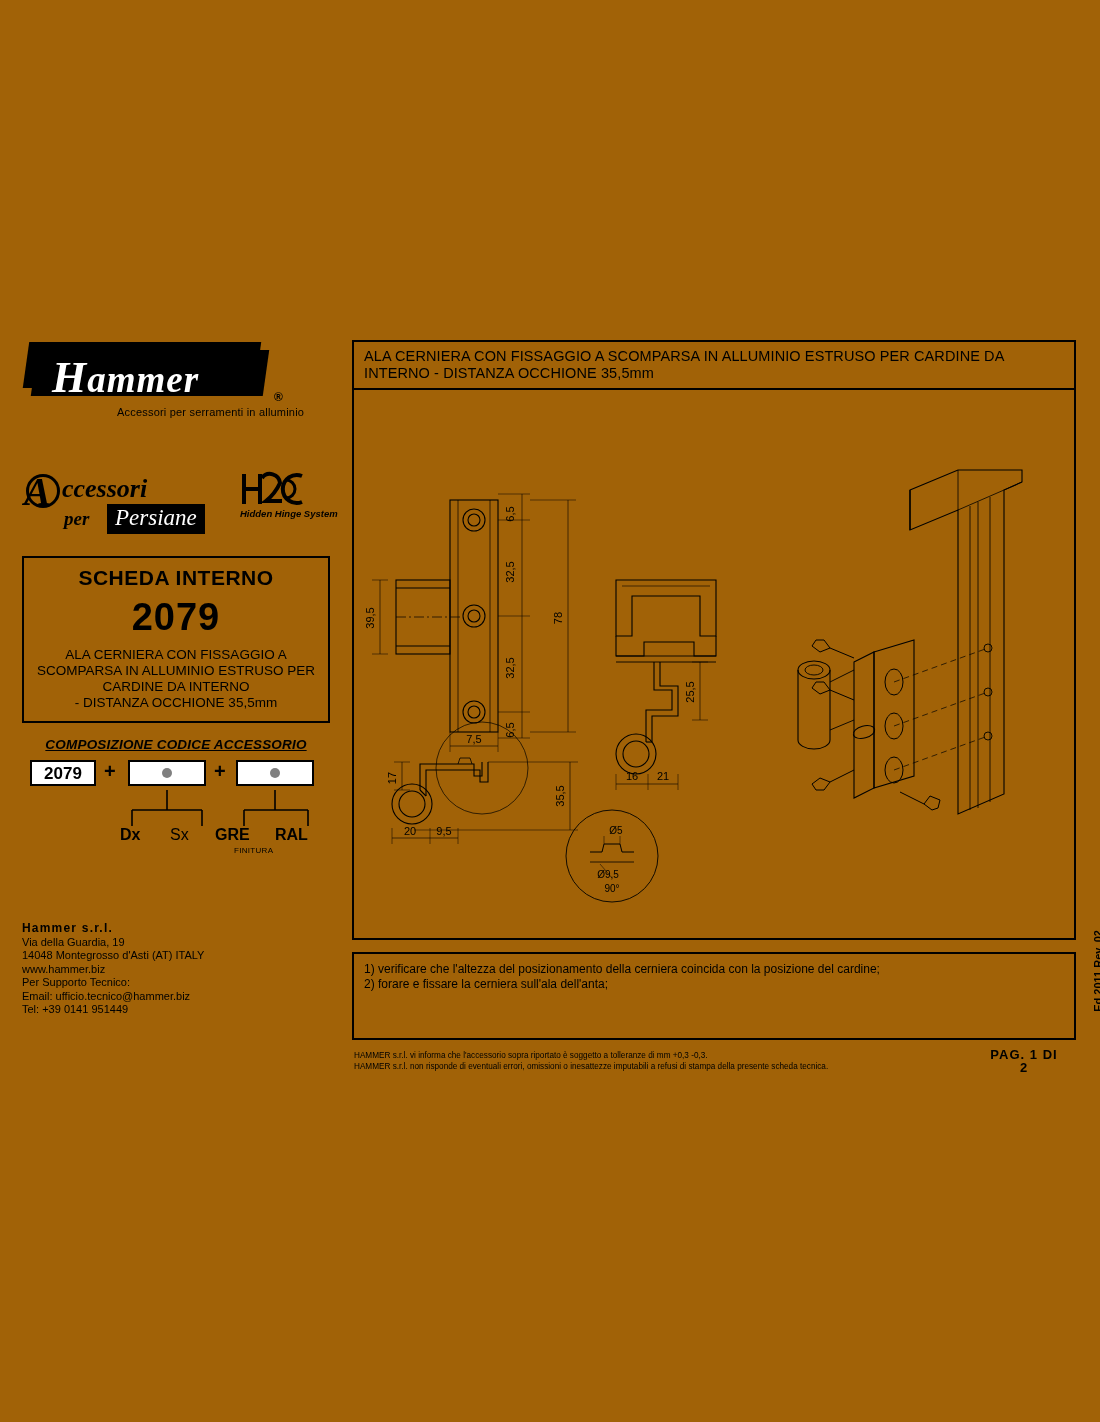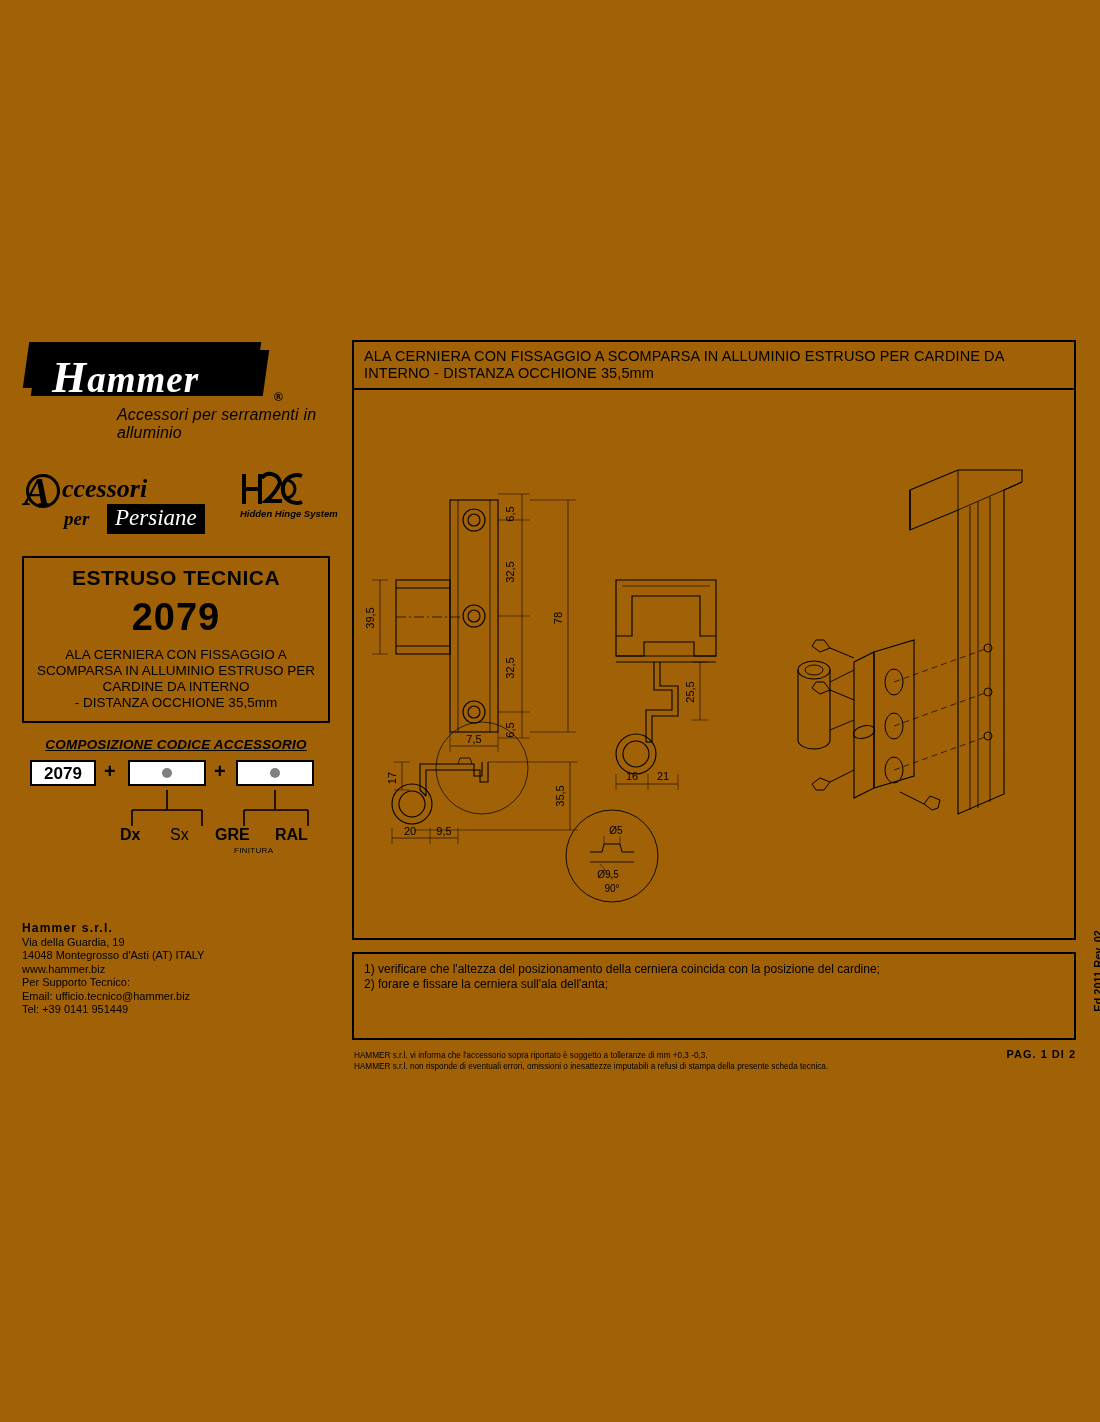--- a/index.html
+++ b/index.html
@@ -48,22 +48,21 @@
     letter-spacing: 1px;
     z-index: 4;
   }
   .logo-text .big { font-size: 44px; }
   .logo-reg {
     position: absolute; left: 252px; top: 50px;
     font-size: 12px; font-weight: bold;
   }
   .logo-sub {
     position: absolute; left: 95px; top: 66px;
-    font-size: 16px;
-    font-style: italic;
+    font-size: 11px;
     letter-spacing: .2px;
   }
 
   
   .acc-block {
     position: relative;
     margin-top: 30px;
     width: 320px; height: 70px;
   }
   .acc-a {
@@ -219,24 +218,24 @@
 
   .disclaimer {
     position: absolute;
     left: 354px; top: 1050px;
     width: 700px;
     font-size: 8.2px;
     line-height: 11px;
   }
   .pag {
     position: absolute;
-    right: 24px; top: 1048px;
-    font-size: 11px; font-weight: bold;
+    right: 41px; top: 1048px;
+    font-size: 13px; font-weight: bold;
     letter-spacing: 1px;
-    text-align: right;
+    text-align: center;
     width: 70px;
     line-height: 13px;
   }
   .rev {
     position: absolute;
     right: 8px; top: 930px;
     font-size: 11px; font-weight: bold;
     transform: rotate(-90deg);
     transform-origin: right top;
     white-space: nowrap;
@@ -270,21 +269,21 @@
           <path d="M4 4 L4 34 M4 19 L20 19 M20 4 L20 34" stroke="#000" stroke-width="4" fill="none"></path>
           <path d="M22 8 a10 10 0 0 1 18 5 a50 50 0 0 1 -14 18 l16 0" stroke="#000" stroke-width="4" fill="none"></path>
           <path d="M62 6 a14 14 0 1 0 0 26" stroke="#000" stroke-width="4" fill="none"></path>
           <path d="M46 10 a9 9 0 1 1 0 18" stroke="#000" stroke-width="3" fill="none"></path>
         </svg>
         <div class="h2s-sub">Hidden Hinge System</div>
       </div>
     </div>
 
     <div class="scheda">
-      <div class="scheda-title">ESTRUSO TECNICA</div>
+      <div class="scheda-title">SCHEDA INTERNO</div>
       <div class="scheda-code">2079</div>
       <div class="scheda-desc" style="white-space: pre-line;">ALA CERNIERA CON FISSAGGIO  A SCOMPARSA IN ALLUMINIO ESTRUSO PER CARDINE DA INTERNO
 - DISTANZA OCCHIONE 35,5mm</div>
     </div>
 
     <div class="comp-title">COMPOSIZIONE CODICE ACCESSORIO</div>
 
     <div style="position:relative; width:308px; height:110px; margin-top:8px;">
       <div class="comp-cell" style="left:8px; top:0; width:66px;">2079</div>
       <div class="comp-plus" style="left:82px; top:0px;">+</div>

